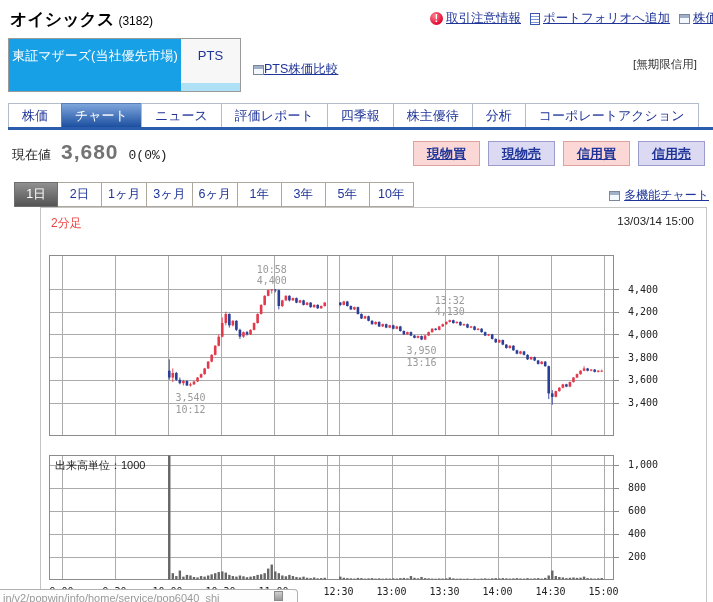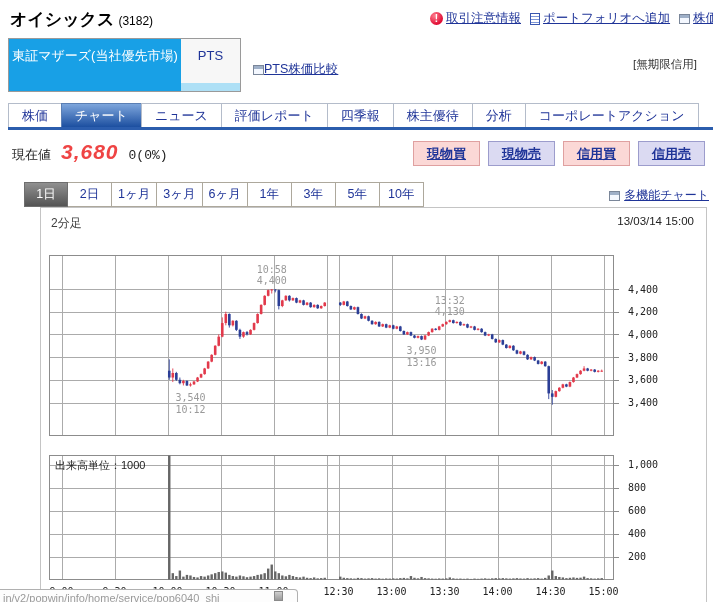--- a/index.html
+++ b/index.html
@@ -36,40 +36,40 @@
   .nav-row { position:absolute; left:8px; top:103px; width:705px; display:flex;
              border-bottom:3px solid #2b5dad; }
   .nav-tab { height:24px; line-height:23px; padding:0 13px; font-size:13px; color:#1f3498; text-align:center;
              background:#fff; border-top:1px solid #b4bcca; border-left:1px solid #b4bcca; cursor:pointer; white-space:nowrap; }
   .nav-tab:last-child { border-right:1px solid #b4bcca; }
   .nav-tab.sel { background:linear-gradient(#7ea6dc, #1c4fa0); color:#fff; border-color:#5b7fb4; }
 
   
   .price-row { position:absolute; left:12px; top:140px; display:flex; align-items:baseline; }
   .price-label { font-size:13px; color:#222; }
-  .price-value { font-size:21px; font-weight:bold; color:#ef4444; margin-left:10px; letter-spacing:1px;font-style:italic;}
+  .price-value { font-size:21px; font-weight:bold; color:#737373; margin-left:10px; letter-spacing:1px;}
   .price-change { font-size:13px; color:#222; margin-left:10px;font-family:Liberation Mono, monospace; }
   .trade-btns { position:absolute; right:8px; top:141px; display:flex; gap:8px; }
   .tbtn { width:67px; height:25px; font-size:13px; font-weight:bold; text-align:center; line-height:23px; cursor:pointer; }
   .tbtn span { color:#1f3498; text-decoration:underline; }
   .tbtn.buy { background:#fbd8d6; border:1px solid #dfa0a0; }
   .tbtn.sell { background:#dbdaf2; border:1px solid #9c9ccc; }
 
   
-  .period-row { position:absolute; left:24px; top:182px; display:flex;border-radius:12px; }
+  .period-row { position:absolute; left:14px; top:182px; display:flex;border-radius:12px; }
   .ptab { min-width:44px; height:25px; line-height:23px; padding:0 6px; text-align:center; font-size:12.5px;
           color:#1f3498; background:#fff; border:1px solid #ada89c; border-left:none; cursor:pointer; }
   .ptab:first-child { border-left:1px solid #ada89c; }
   .ptab.sel { background:linear-gradient(#909090, #545454); color:#fff; border-color:#6e6e6e; }
   .multi-link { position:absolute; right:4px; top:187px; display:flex; align-items:center; gap:4px; font-size:12px; }
 
   
   .chart-panel { position:absolute; left:40px; top:207px; width:667px; height:400px;
                  border:1px solid #c4c4c4; border-bottom:none; background:#fff; }
-  .chart-hdr-interval { position:absolute; left:10px; top:7px; font-size:12px; color:#404040; }
+  .chart-hdr-interval { position:absolute; left:10px; top:7px; font-size:12px; color:#ef4444; }
   .chart-hdr-date { position:absolute; right:12px; top:7px; font-size:11.5px; color:#222; }
 
   #chart-svg { position:absolute; left:0; top:207px; width:713px; height:395px; }
 
   
   .status-tip { position:absolute; left:0; top:589px; width:298px; height:18px; background:#fdfdfd;
                 border:1px solid #b0b0b0; border-left:none; border-radius:0 4px 0 0; z-index:5;
                 font-size:11px; color:#9a9a9a; line-height:14px; padding:1px 4px 0 3px; white-space:nowrap;
                 display:flex; align-items:flex-start; gap:4px; overflow:hidden; }
   .status-tip .tip-icon { width:9px; height:10px; background:linear-gradient(#cfcfcf,#9a9a9a); flex:0 0 auto; margin-left:auto; margin-right:10px; border:1px solid #8a8a8a;}

